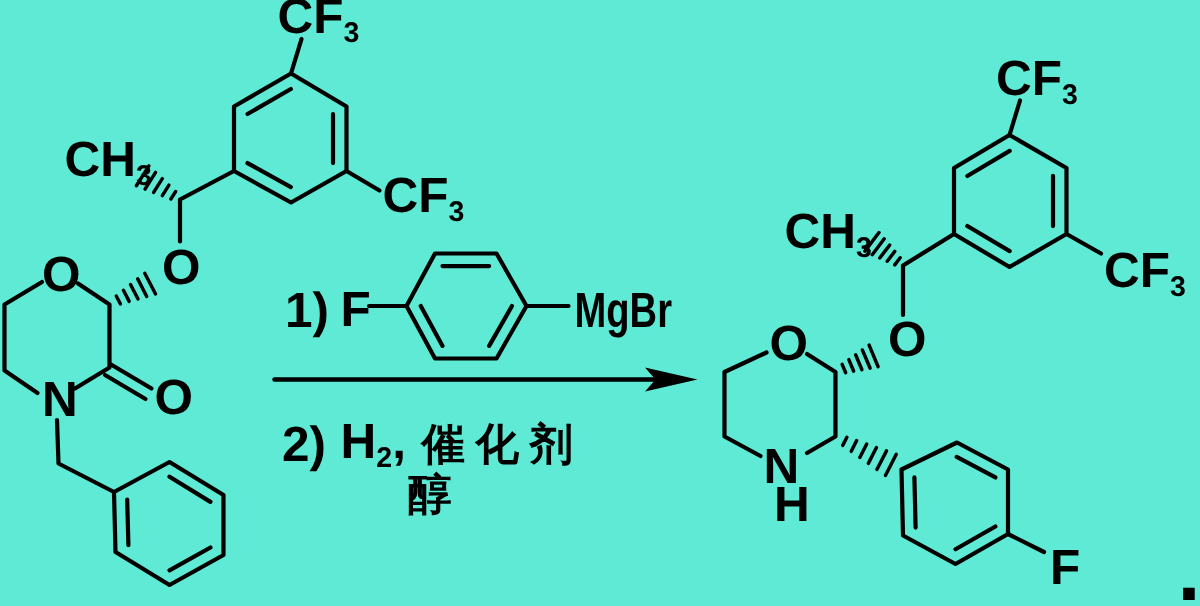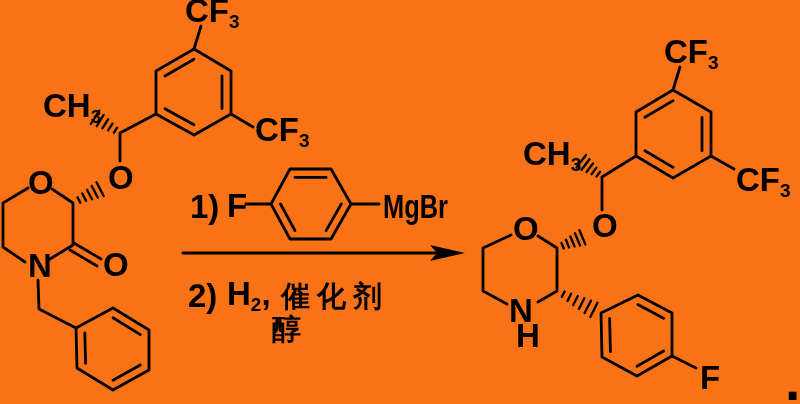--- a/index.html
+++ b/index.html
@@ -1,16 +1,16 @@
 <!DOCTYPE html>
 <html><head>
 <meta charset="utf-8">
 <style>
   html,body{margin:0;padding:0;background:#ffffff;}
-  .page{position:relative;width:800px;height:404px;background:#f97316;overflow:hidden;}
+  .page{position:relative;width:800px;height:404px;background:#5eead4;overflow:hidden;}
   svg{display:block;}
   .bond{stroke:#000;stroke-width:2.8;fill:none;stroke-linecap:round;stroke-linejoin:round;}
   .hash{stroke:#000;stroke-width:2.3;fill:none;stroke-linecap:round;}
   .arrowline{stroke:#000;stroke-width:3;fill:none;stroke-linecap:round;}
   .lbl{font-family:"Liberation Sans",sans-serif;font-weight:bold;font-size:33px;fill:#000;}
   .sub{font-size:19px;}
   .cjk{font-family:"Liberation Sans",sans-serif;font-weight:bold;font-size:29px;fill:#000;letter-spacing:7px;}
   .dotlbl{font-family:"Liberation Sans",sans-serif;font-weight:bold;font-size:55px;fill:#000;}
 </style>
 </head>

